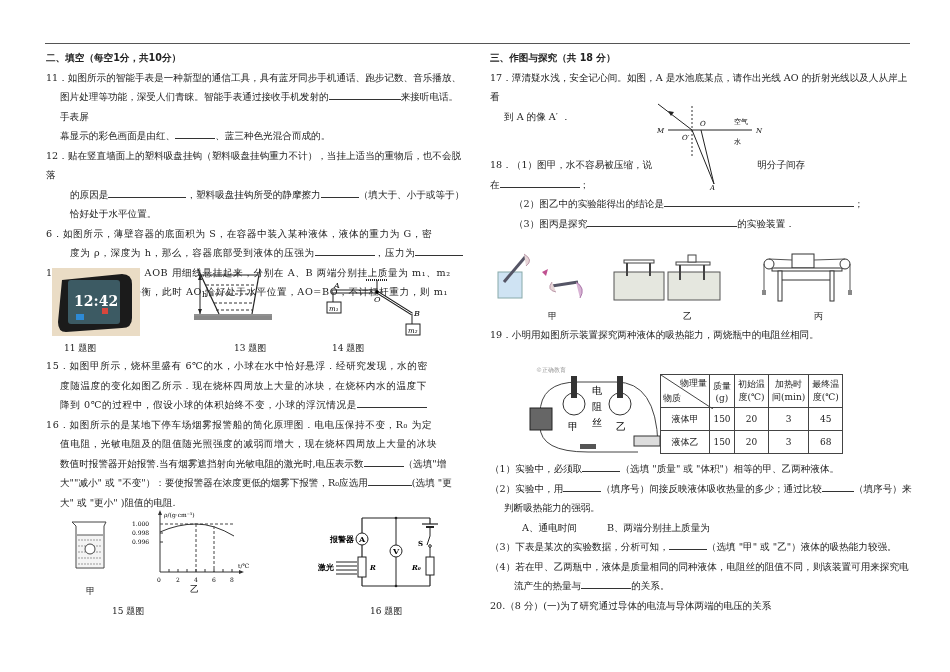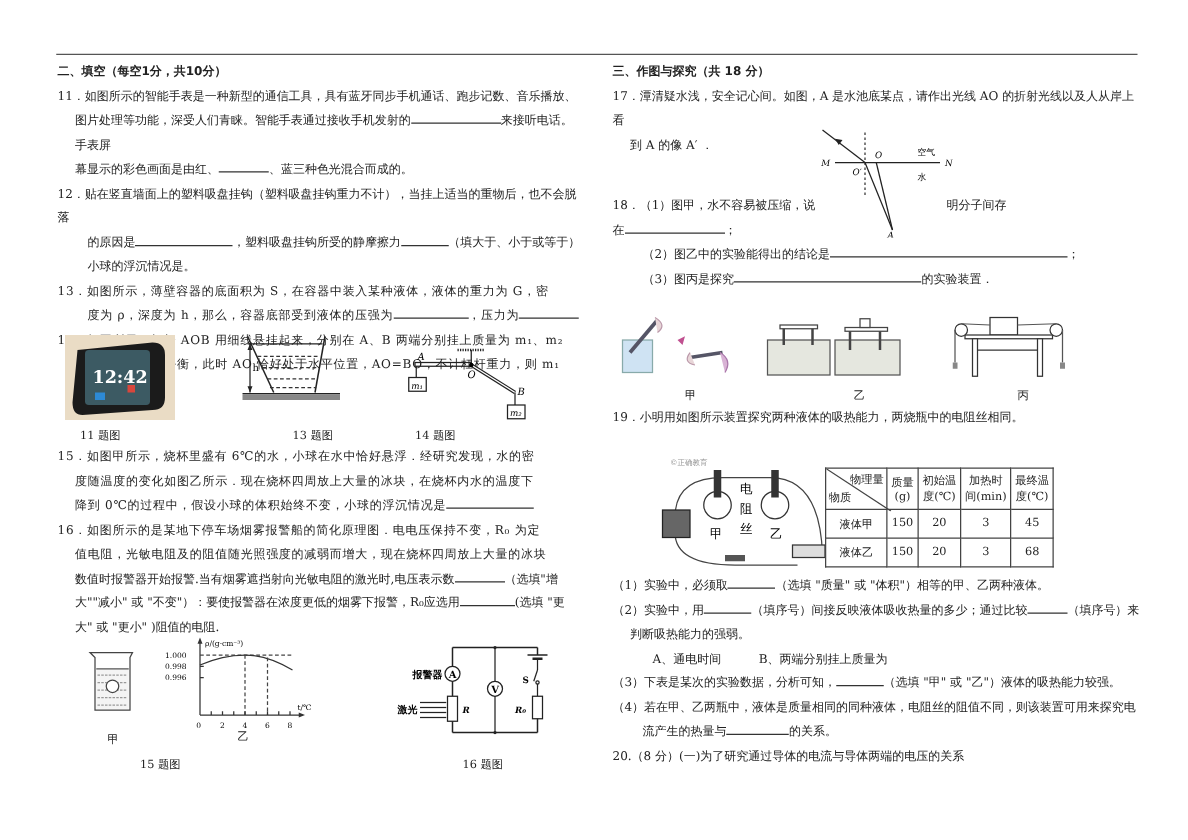--- a/index.html
+++ b/index.html
@@ -30,25 +30,25 @@
 
   <div class="q">
     <div>11．如图所示的智能手表是一种新型的通信工具，具有蓝牙同步手机通话、跑步记数、音乐播放、</div>
     <div class="ind"><span>图片处理等功能，深受人们青睐。智能手表通过接收手机发射的</span><span class="blank" style="width:72px"></span><span>来接听电话。手表屏</span></div>
     <div class="ind"><span>幕显示的彩色画面是由红、</span><span class="blank" style="width:40px"></span><span>、蓝三种色光混合而成的。</span></div>
   </div>
 
   <div class="q">
     <div>12．贴在竖直墙面上的塑料吸盘挂钩（塑料吸盘挂钩重力不计），当挂上适当的重物后，也不会脱落</div>
     <div class="ind2"><span>的原因是</span><span class="blank" style="width:78px"></span><span>，塑料吸盘挂钩所受的静摩擦力</span><span class="blank" style="width:38px"></span><span>（填大于、小于或等于）</span></div>
-    <div class="ind2">小球的浮沉情况是。</div>
+    <div class="ind2">恰好处于水平位置。</div>
   </div>
 
   <div class="q" style="letter-spacing:0.6px;">
-    <div>13．如图所示，薄壁容器的底面积为 S，在容器中装入某种液体，液体的重力为 G，密</div>
+    <div>6．如图所示，薄壁容器的底面积为 S，在容器中装入某种液体，液体的重力为 G，密</div>
     <div class="ind2"><span>度为 ρ，深度为 h，那么，容器底部受到液体的压强为</span><span class="blank" style="width:60px"></span><span>，压力为</span><span class="blank" style="width:48px"></span></div>
   </div>
 
   <div class="q" style="letter-spacing:0.6px;">
     <div>14．如图所示，杠杆 AOB 用细线悬挂起来，分别在 A、B 两端分别挂上质量为 m₁、m₂</div>
     <div class="ind"><span>的重物时，杠杆平衡，此时 AO 恰好处于水平位置，AO=BO，不计杠杆重力，则 m₁</span><span class="blank" style="width:28px"></span><span>m₂</span></div>
     <div class="ind">（填＞、＜或=）</div>
   </div>
 </div>
 

